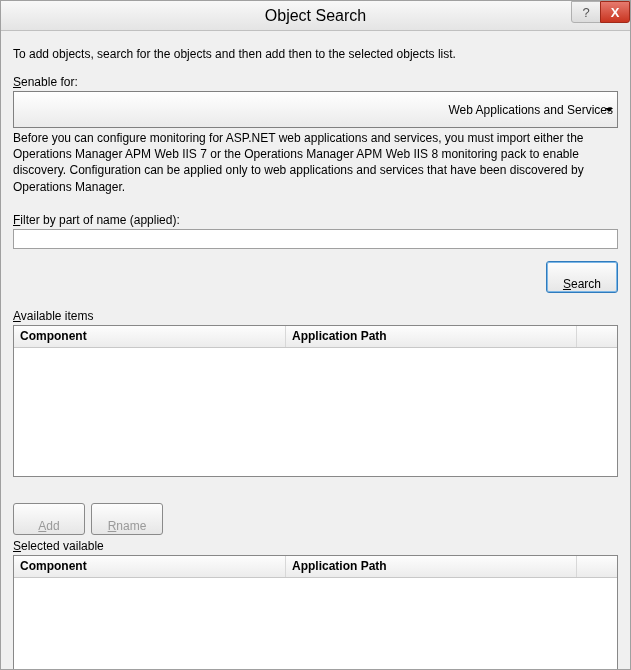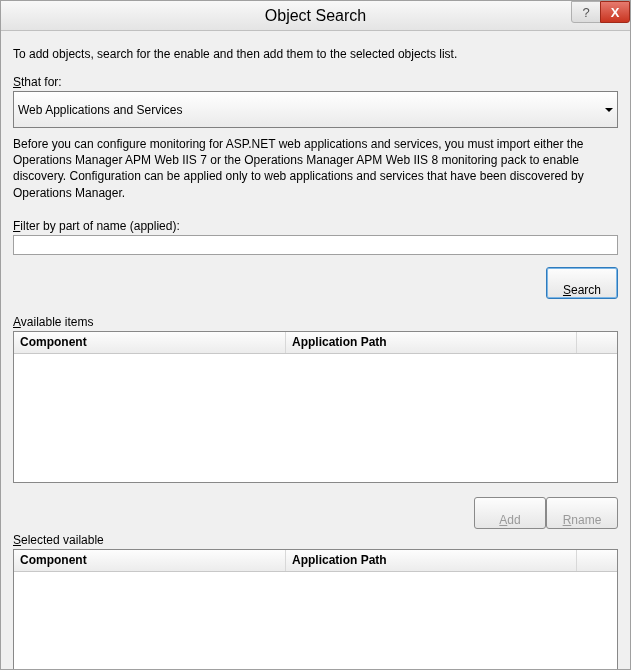--- a/index.html
+++ b/index.html
@@ -70,33 +70,34 @@
   .underline { text-decoration: underline; }
   .dropdown {
     width: 100%;
     height: 37px;
     border: 1px solid #808080;
     background: linear-gradient(to bottom, #fff, #eaeaea);
     display: flex;
     align-items: center;
     padding: 12px 4px;
     position: relative;
+    justify-content: flex-end;
   }
   .dropdown-arrow {
     position: absolute;
     right: 4px;
     top: 50%;
     transform: translateY(-50%);
     width: 0; height: 0;
     border-left: 4px solid transparent;
     border-right: 4px solid transparent;
     border-top: 4px solid #000;
   }
   .desc {
-    margin: 8px 0 18px 0;
+    margin: 2px 0 18px 0;
     line-height: 1.35;
   }
   .text-input {
     width: 100%;
     height: 20px;
     border: 1px solid #a0a0a0;
     background: #fff;
     padding: 0 4px;
     font-family: inherit;
     font-size: 12px;
@@ -150,22 +151,23 @@
     font-weight: bold;
   }
   .col1 { width: 272px; }
   .col2 { flex: 1; }
   .col3 { width: 40px; border-right: none !important; }
   .grid-body { height: 128px; }
   .grid.available .grid-body { height: 128px; }
   .grid.selected .grid-body { height: 114px; }
   .add-remove-row {
     display: flex;
-    justify-content: flex-end;
-    margin-top: 14px;
+    justify-content: flex-start;
+    gap: 6px;
+    margin-top: 26px;
     margin-bottom: -12px;
     position: relative;
     z-index: 2;
   }
   .bottom-row {
     display: flex;
     justify-content: flex-end;
     gap: 6px;
     margin-top: 12px;
   }
@@ -180,23 +182,23 @@
         <span>?</span>
       </div>
     <div class="win-btn close">
         <span>X</span>
       </div>
   </div>
 </div>
 
 <div class="content">
 
-  <div class="instruction">To add objects, search for the enable and then add them to the selected objects list.</div>
-
-  <div class="label"><span class="underline">S</span><span>that for:</span></div>
+  <div class="instruction">To add objects, search for the objects and then add then to the selected objects list.</div>
+
+  <div class="label"><span class="underline">S</span><span>enable for:</span></div>
   <div class="dropdown">
     <span>Web Applications and Services</span>
     <span class="dropdown-arrow"></span>
   </div>
 
   <div class="desc">Before you can configure monitoring for ASP.NET web applications and services, you must import either the Operations Manager APM Web IIS 7 or the Operations Manager APM Web IIS 8 monitoring pack to enable discovery. Configuration can be applied only to web applications and services that have been discovered by Operations Manager.</div>
 
   <div class="label"><span class="underline">F</span><span>ilter by part of name (applied):</span></div>
   <input class="text-input" type="text" value="" style="">
 

